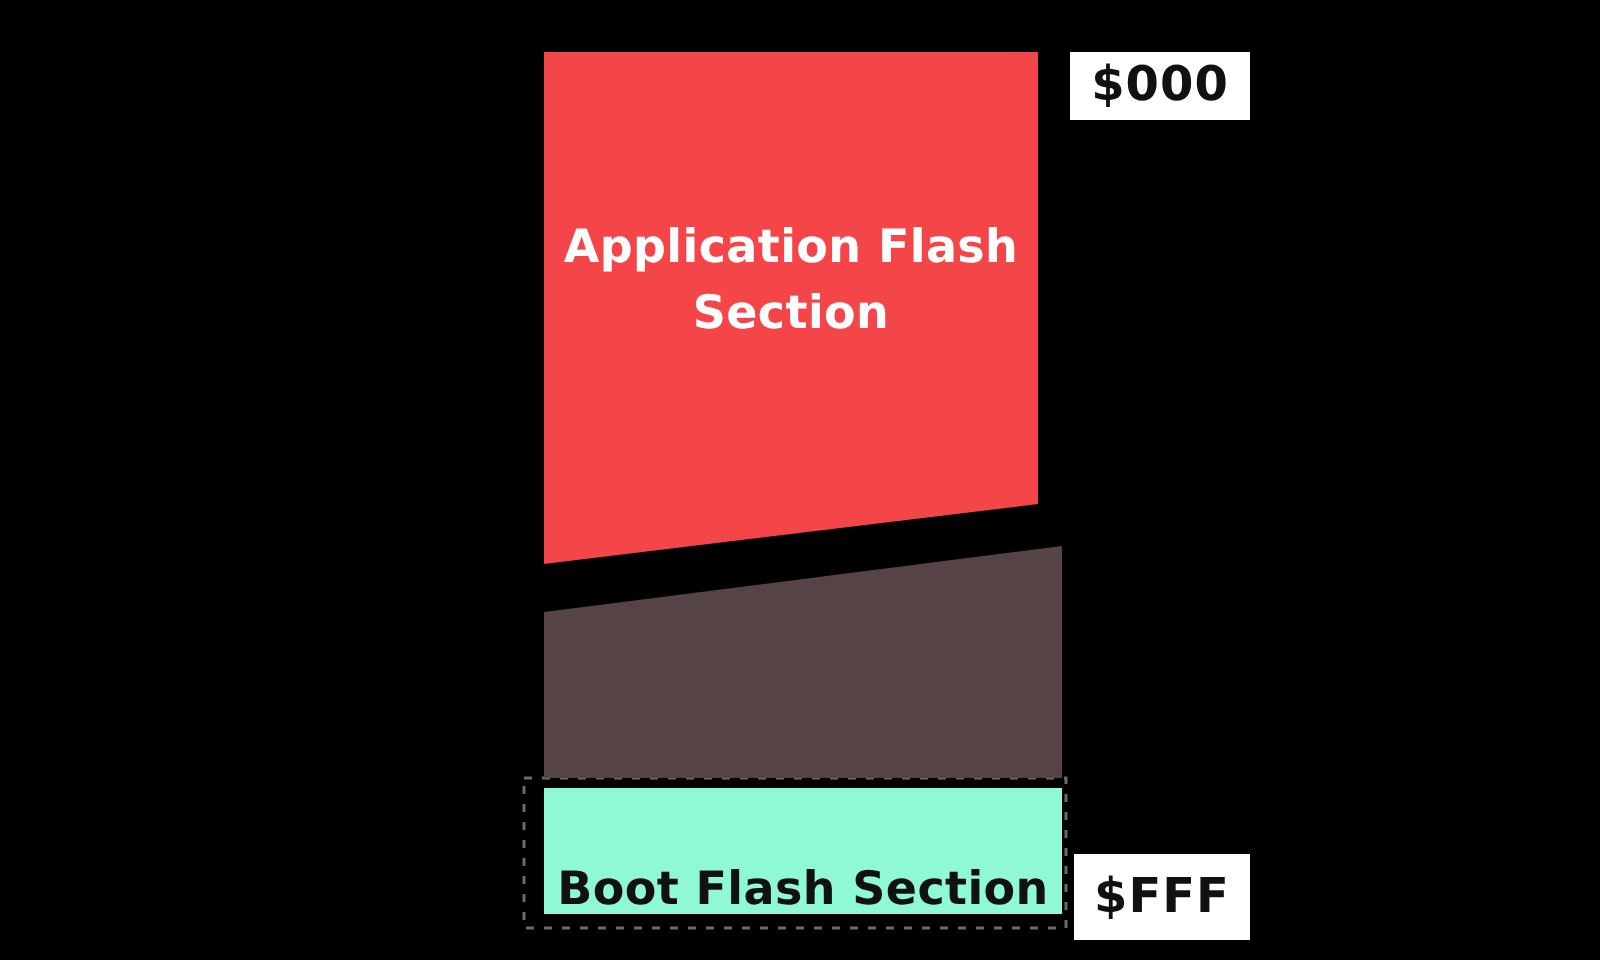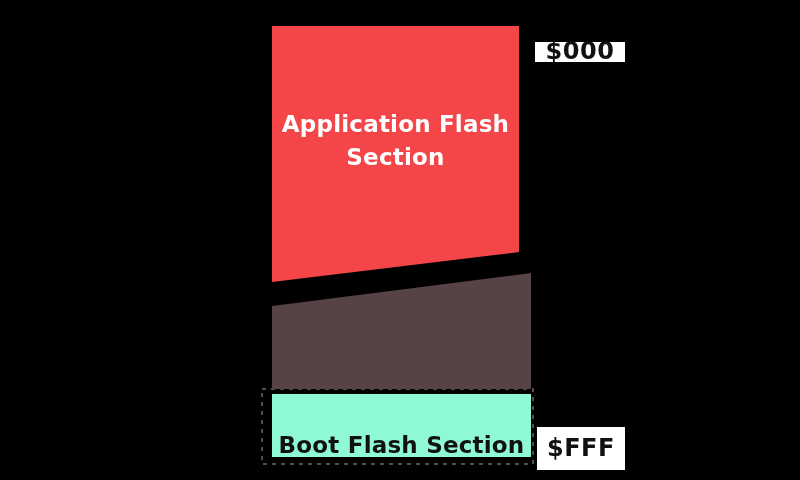--- a/index.html
+++ b/index.html
@@ -64,21 +64,21 @@
     position: absolute;
     box-sizing: border-box;
     display: flex;
     align-items: center;
     justify-content: center;
     font-size: 24px;
     font-weight: 800;
     padding: 3px 10px 5px 10px;
     letter-spacing: 0.5px;
   }
-  #addr-start { left: 535px; top: 42px; height: 20px; min-width: 90px; }
+  #addr-start { left: 535px; top: 26px; height: 34px; min-width: 90px; }
   #addr-end   { left: 537px; top: 427px; height: 43px; min-width: 78px; }
 </style>
 </head>
 <body>
 
 <div id="stage" style="background-color: rgb(0, 0, 0);">
 
   <div class="section" id="app-section" style="background-color: rgb(244, 69, 72);">
     <div class="label" style="color: rgb(255, 255, 255);">Application Flash Section</div>
   </div>

